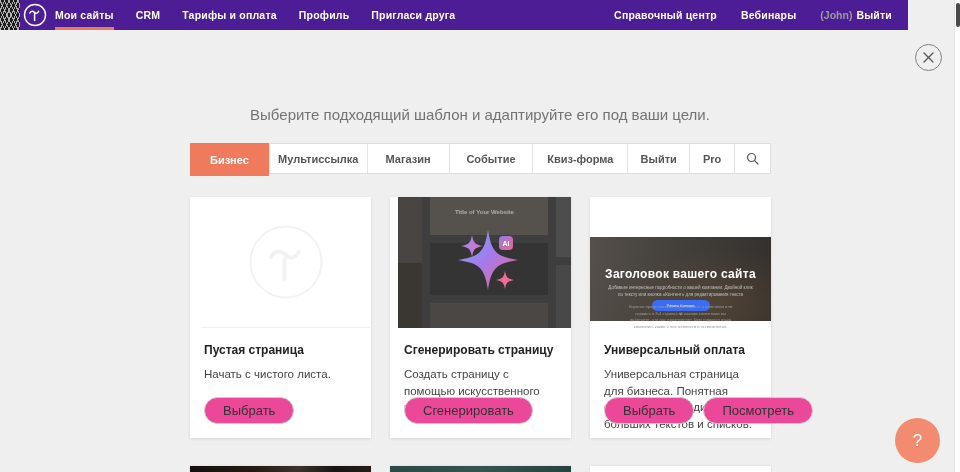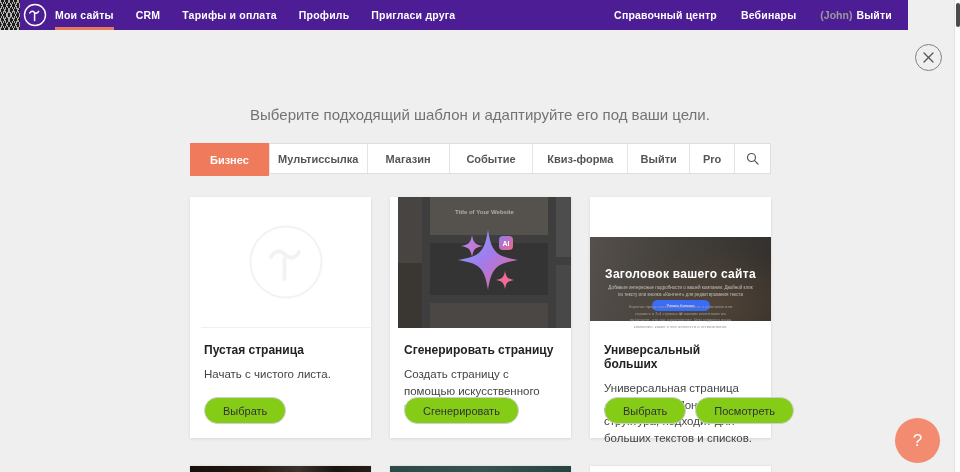--- a/index.html
+++ b/index.html
@@ -56,21 +56,21 @@
   .hero-heading { position:absolute; top:30px; left:0; width:100%; text-align:center; font-size:12px; font-weight:bold; color:#fff; letter-spacing:.3px; }
   .hero-sub { position:absolute; top:48px; left:18px; right:18px; text-align:center; font-size:4.5px; line-height:1.5; color:rgba(255,255,255,.62); }
   .hero-cta { position:absolute; top:63px; left:50%; transform:translateX(-50%); width:58px; height:11px; border-radius:6px; background:#3A6CF5; color:#fff; font-size:4px; display:flex; align-items:center; justify-content:center; border:none; cursor:pointer; }
   .hero-chevron { position:absolute; bottom:4px; left:50%; transform:translateX(-50%); color:rgba(255,255,255,.55); font-size:8px; }
   .site-paragraph { position:absolute; top:107px; left:34px; right:34px; text-align:center; font-size:4.2px; line-height:1.55; color:#9a9a9a; }
 
   .card-body { position:absolute; top:131px; left:0; right:0; bottom:0; padding:15px 14px; }
   .card-title { font-size:12px; font-weight:bold; color:#222; margin-bottom:9px; }
   .card-desc { font-size:11.5px; color:#444; line-height:1.45; }
   .card-actions { position:absolute; left:14px; bottom:14px; display:flex; gap:9px; }
-  .pill-btn { height:27px; padding:0 18px; border:1px solid #CFCFCF; border-radius:14px; background:#84cc16; font-size:11px; color:#333; cursor:pointer; font-family:"Liberation Sans", sans-serif; }
+  .pill-btn { height:27px; padding:0 18px; border:1px solid #CFCFCF; border-radius:14px; background:#ec4899; font-size:13px; color:#333; cursor:pointer; font-family:"Liberation Sans", sans-serif; }
 
   
   .partial { position:absolute; top:436px; width:181px; height:6px; box-shadow:0 0 2px rgba(0,0,0,.15); }
   .partial-1 { left:190px; background:linear-gradient(90deg,#15100d 0%,#241a12 35%,#3b332c 60%,#181512 80%,#241d16 100%); }
   .partial-2 { left:390px; background:linear-gradient(90deg,#2B4A47 0%,#35544f 50%,#27433f 100%); }
   .partial-3 { left:590px; background:#fff; }
 
   .help-btn { position:absolute; right:20px; bottom:9px; width:45px; height:45px; border-radius:50%; background:#F28B70; border:none; color:#fff; font-size:17px; font-weight:300; cursor:pointer; font-family:"Liberation Sans", sans-serif; }
 
   
@@ -190,21 +190,21 @@
     <div class="preview preview-site">
       <div class="hero">
         <div class="hero-heading">Заголовок вашего сайта</div>
         <div class="hero-sub">Добавьте интересные подробности о вашей компании. Двойной клик по тексту или кнопка «Контент» для редактирования текста</div>
         <button class="hero-cta">Узнать больше</button>
         <div class="hero-chevron">⌄</div>
       </div>
       <p class="site-paragraph">Коротко представьтесь и расскажите о компании или сервисе в 3-4 строках. С какими клиентами вы работаете, что вас вдохновляет. Чем гордится ваша компания, какие у нее ценности и устремления.</p>
     </div>
     <div class="card-body">
-      <h3 class="card-title">Универсальный больших</h3>
+      <h3 class="card-title">Универсальный оплата</h3>
       <p class="card-desc">Универсальная страница для бизнеса. Понятная структура, подходит для больших текстов и списков.</p>
       <div class="card-actions">
         <button class="pill-btn">Выбрать</button>
         <button class="pill-btn">Посмотреть</button>
       </div>
     </div>
   </section>
 
   <div class="partial partial-1"></div>
   <div class="partial partial-2"></div>

